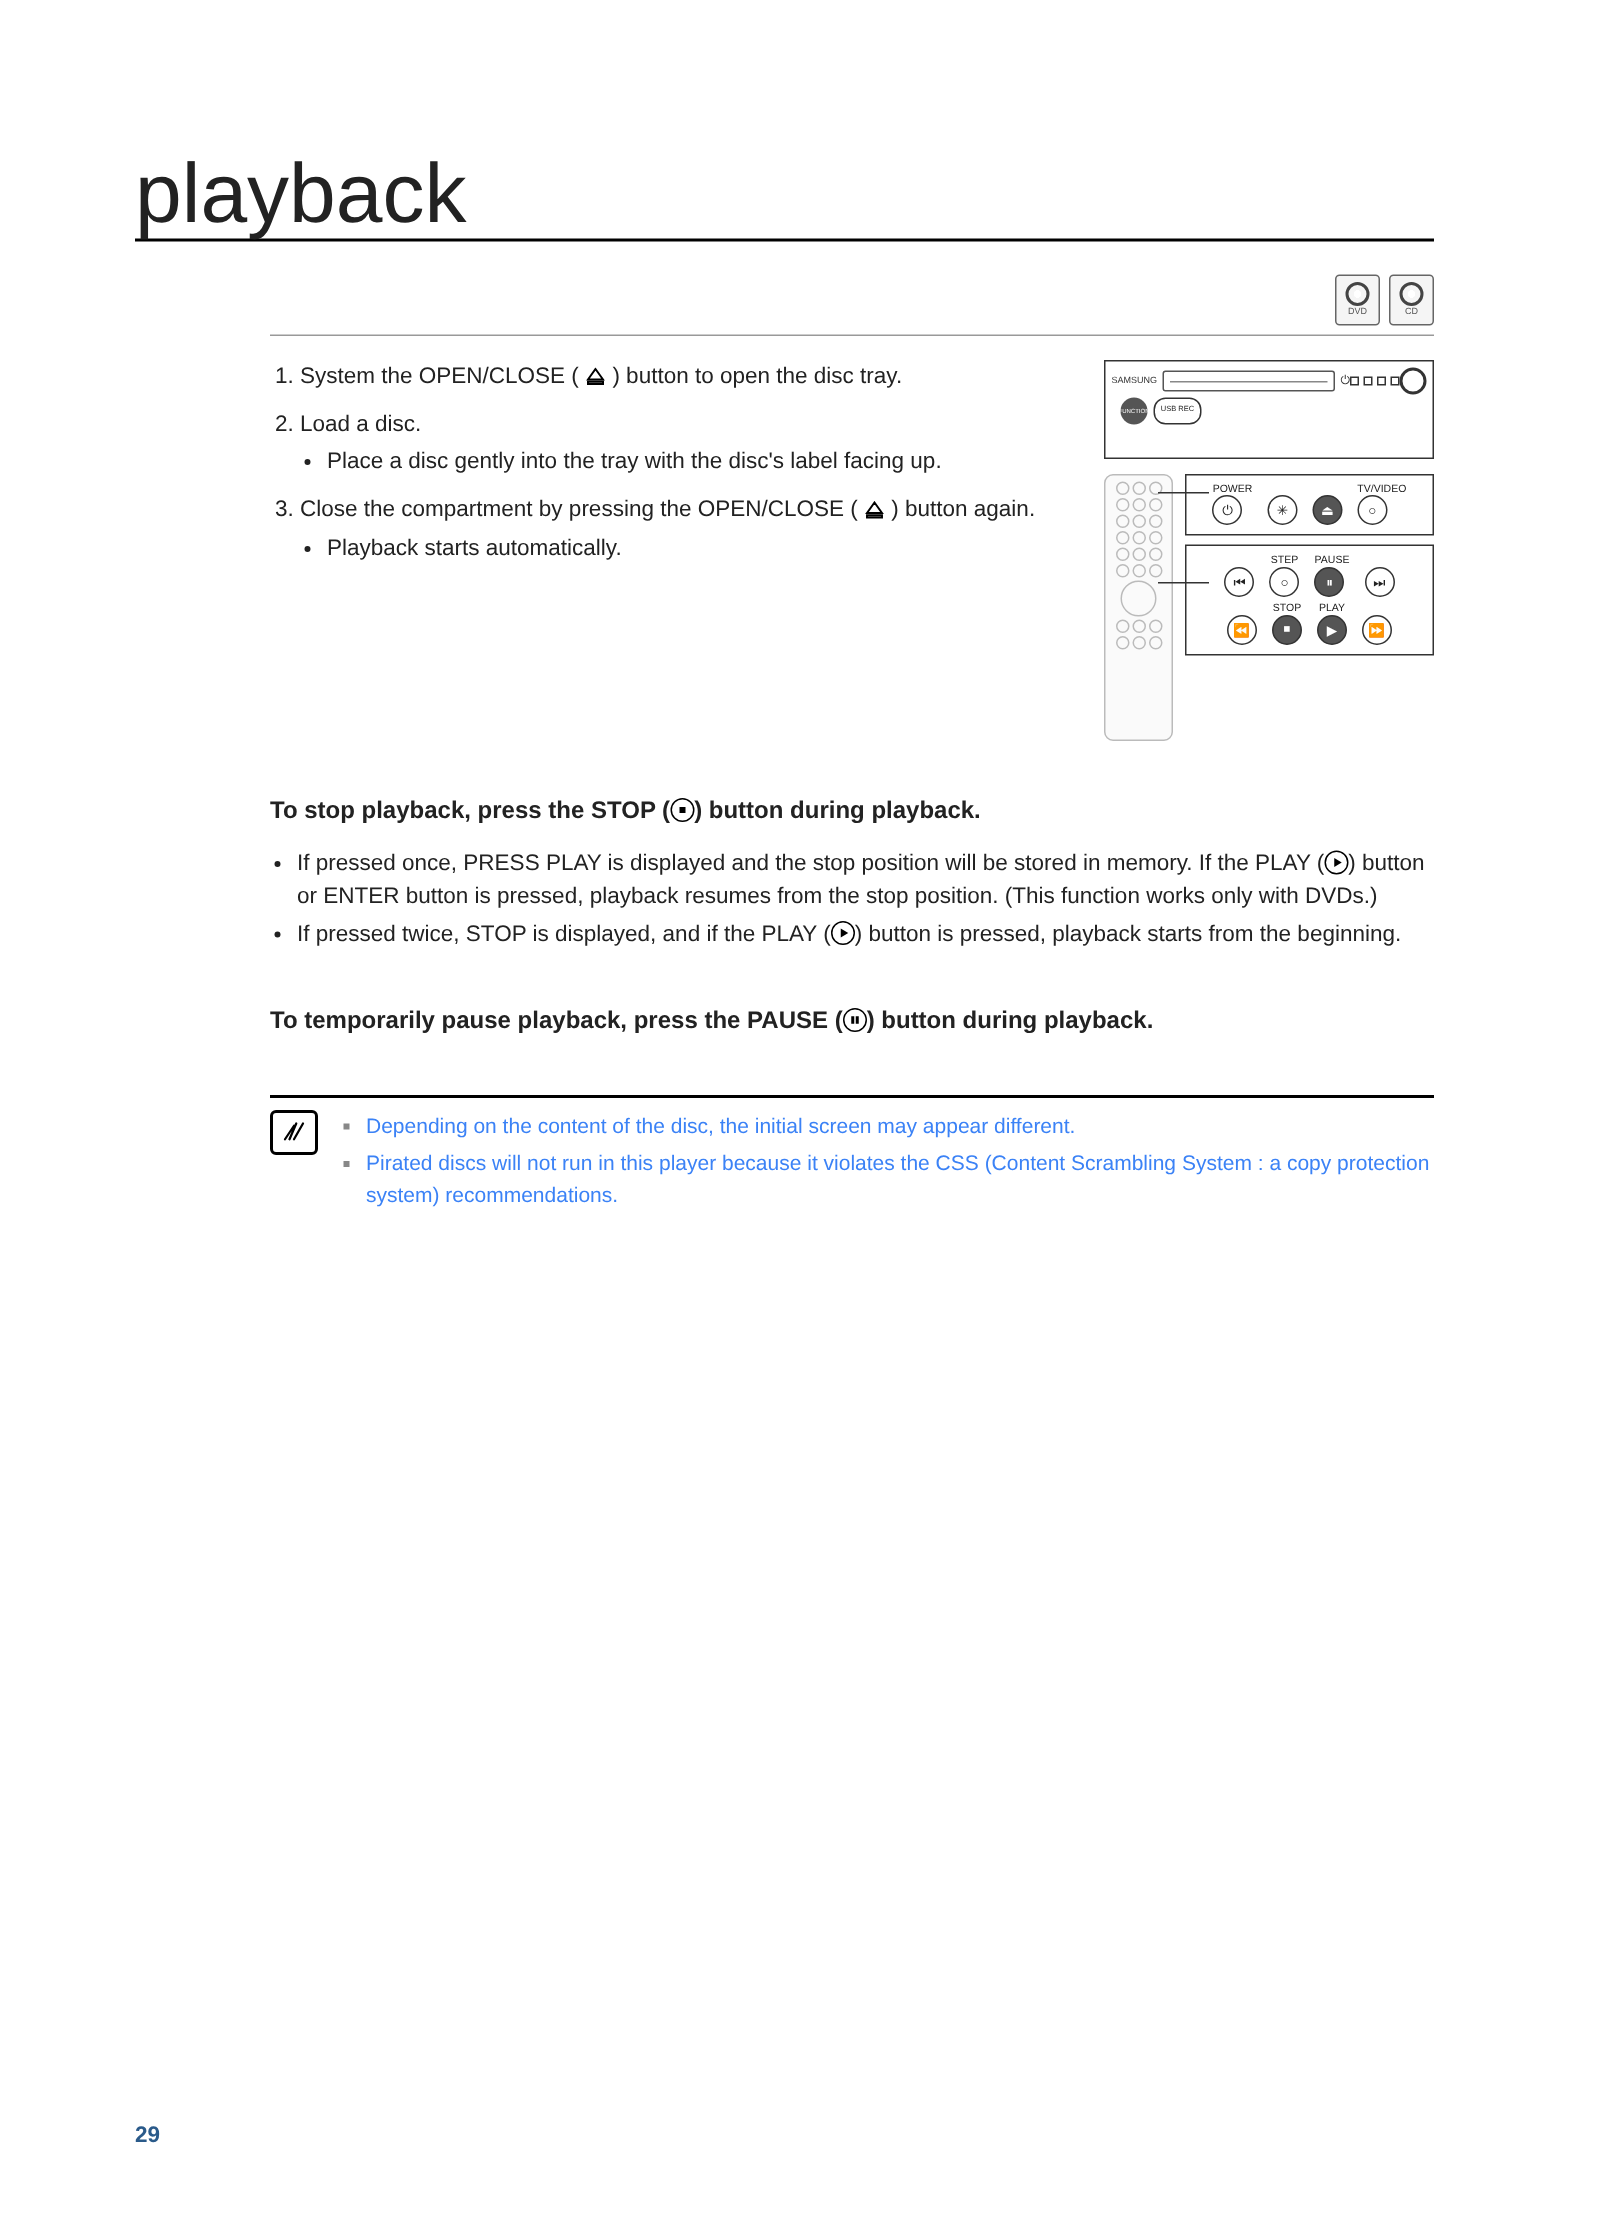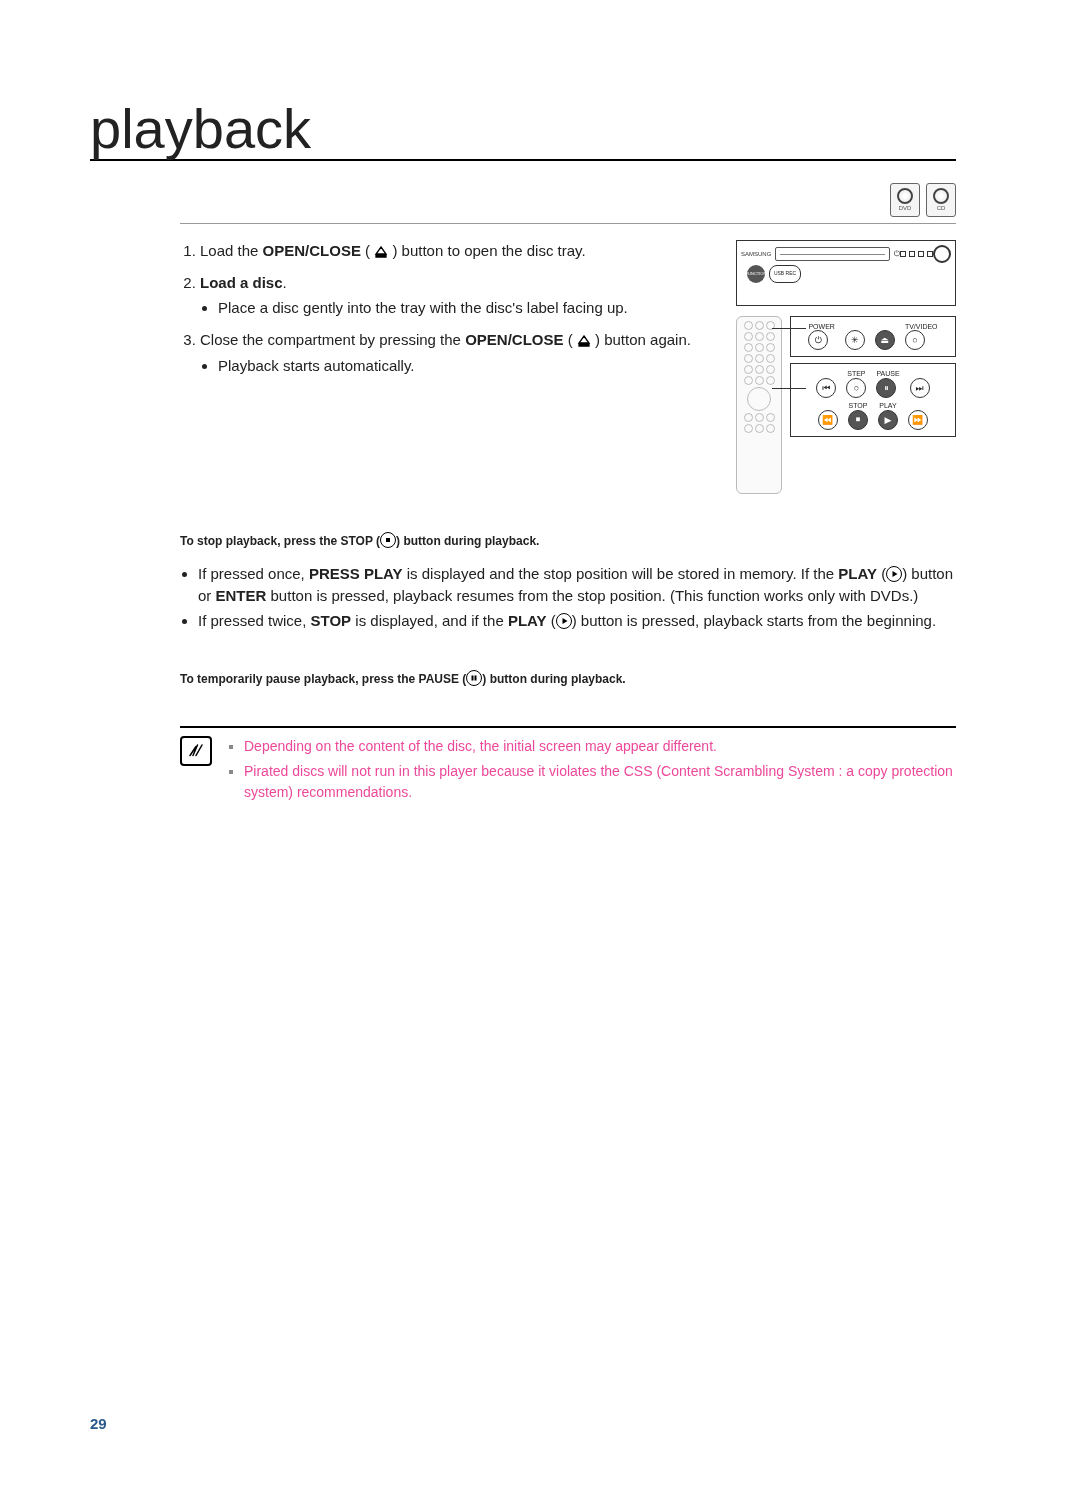--- a/index.html
+++ b/index.html
@@ -59,21 +59,21 @@
   .hr-light { border:0; border-top:1px solid #999; margin:4px 0 16px 0; }
   .two-col {
     display:flex;
     gap:10px;
   }
   .left-col { flex: 1; font-size:15px; line-height:1.45; }
   .right-col { width: 220px; flex:none; }
   ol.steps { margin:0; padding-left:20px; }
   ol.steps > li { margin-bottom:10px; }
   ol.steps ul { list-style: disc; margin:4px 0 0 0; padding-left:18px; }
-  .bold { font-weight:bold; }
+  .bold { font-weight:normal; }
   .eject-icon {
     display:inline-block;
     vertical-align: -2px;
   }
   .circle-btn {
     display:inline-block;
     width:14px; height:14px;
     border:1px solid #000;
     border-radius:50%;
     position:relative;
@@ -108,30 +108,30 @@
   .remote-ghost .gbtn{ width:7px;height:7px;border:1px solid #bbb;border-radius:50%;}
   .remote-ghost .grow{ display:flex; gap:2px;}
   .remote-callout { flex:1; }
   .callout-box { border:1px solid #333; padding:6px; margin-bottom:6px; background:#fff;}
   .cb-row { display:flex; justify-content:center; gap:10px; align-items:center;}
   .cb-label { font-size:7px; text-align:center; line-height:1.1;}
   .rc-btn { width:18px;height:18px;border:1px solid #333;border-radius:50%;display:flex;align-items:center;justify-content:center;font-size:9px;}
   .rc-btn.filled { background:#555;color:#fff;}
   .callout-line { position:absolute; border-top:1px solid #333;}
   
-  .para-title { font-weight:bold; margin:38px 0 8px 0; font-size:12px;}
+  .para-title { font-weight:bold; margin:38px 0 8px 0; font-size:16px;}
   .bullets { list-style:disc; padding-left:18px; font-size:15px; line-height:1.45;}
   .bullets li { margin-bottom:4px;}
   
   .note-sep { border-top:2px solid #000; margin:40px 0 8px 0;}
   .note-row { display:flex; gap:14px; align-items:flex-start; font-size:14px; line-height:1.5;}
   .note-icon { width:28px;height:26px;border:2px solid #000;border-radius:4px;display:flex;align-items:center;justify-content:center;flex:none;}
   .note-icon svg{width:18px;height:18px;}
   .note-list { list-style:square; padding-left:18px; margin:0;}
-  .note-list li { margin-bottom:4px; color:#ec4899;}
+  .note-list li { margin-bottom:4px; color:#3b82f6;}
   .note-list li::marker{color:#888;}
   .page-num { position:absolute; bottom:60px; left:90px; font-weight:bold; color:#2a5a8a; font-size:15px;}
 </style>
 </head>
 <body>
 
 <div class="page">
   <h1 class="section-title">playback</h1>
 
   <div class="content-wrap">
@@ -144,21 +144,21 @@
         <div class="ring"></div>
           <div class="cap">CD</div>
       </div>
     </div>
     <hr class="hr-light">
 
     <div class="two-col">
       <div class="left-col">
         <ol class="steps">
           <li>
-            <span>Load the </span><span class="bold">OPEN/CLOSE</span><span> (</span>
+            <span>System the </span><span class="bold">OPEN/CLOSE</span><span> (</span>
             <svg class="eject-icon" width="14" height="12" viewBox="0 0 14 12">
                 <path d="M7 1 L12 8 L2 8 Z M2 9.5 H12 V11 H2 Z" fill="none" stroke="#000" stroke-width="1.3"></path>
               </svg>
             <span>) button to open the disc tray.</span>
           </li>
           <li>
             <span class="bold">Load a disc</span><span>.</span>
             <ul>
                 <li>Place a disc gently into the tray with the disc's label facing up.</li>
               </ul>

